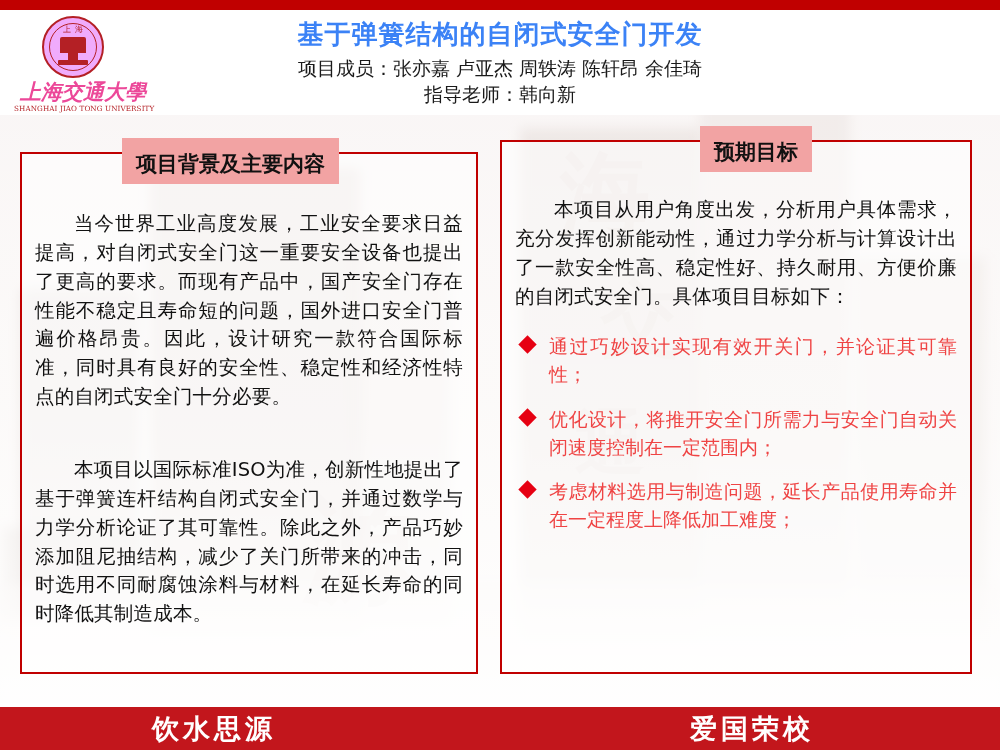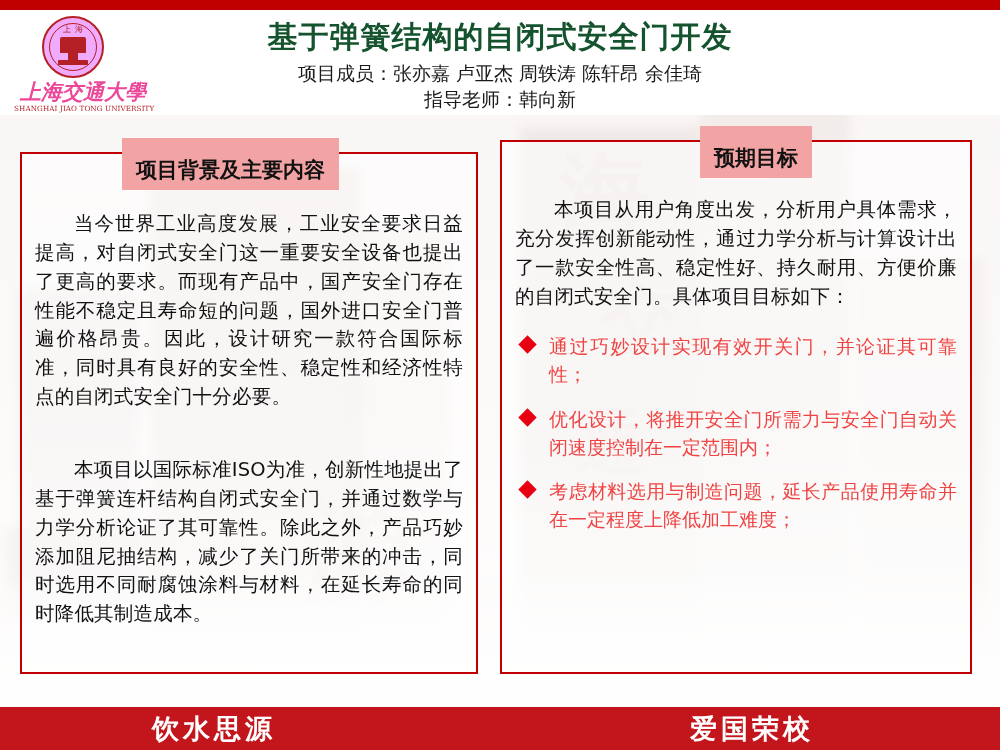--- a/index.html
+++ b/index.html
@@ -151,23 +151,23 @@
   }
 
   
   .title-block {
     position: absolute; left: 150px; top: 8px;
     width: 700px;
     text-align: center;
     z-index: 5;
   }
   .poster-title {
-    font-size: 30px;
-    font-weight: 700;
-    color: #14532d;
+    font-size: 26px;
+    font-weight: 700;
+    color: #3b82f6;
     letter-spacing: 1px;
     line-height: 1.25;
     white-space: nowrap;
   }
   .members-line, .advisor-line {
     font-size: 19px;
     color: #1a1a1a;
     line-height: 1.42;
     white-space: nowrap;
   }
@@ -190,21 +190,21 @@
   .panel-left  { left: 20px;  top: 152px; width: 458px; height: 522px; }
   .panel-right { left: 500px; top: 140px; width: 472px; height: 534px; }
 
   .panel-badge {
     position: absolute;
     background: #f2a3a3;
     color: #111111;
     font-size: 21px;
     font-weight: 700;
     line-height: 1;
-    padding: 22px 14px 9px;
+    padding: 16px 14px 9px;
     white-space: nowrap;
     z-index: 4;
   }
   .badge-left  { left: 122px; top: 138px; }
   .badge-right { left: 700px; top: 126px; }
 
   .panel-body {
     position: absolute;
     left: 0; right: 0; top: 0;
     padding: 0 13px;

